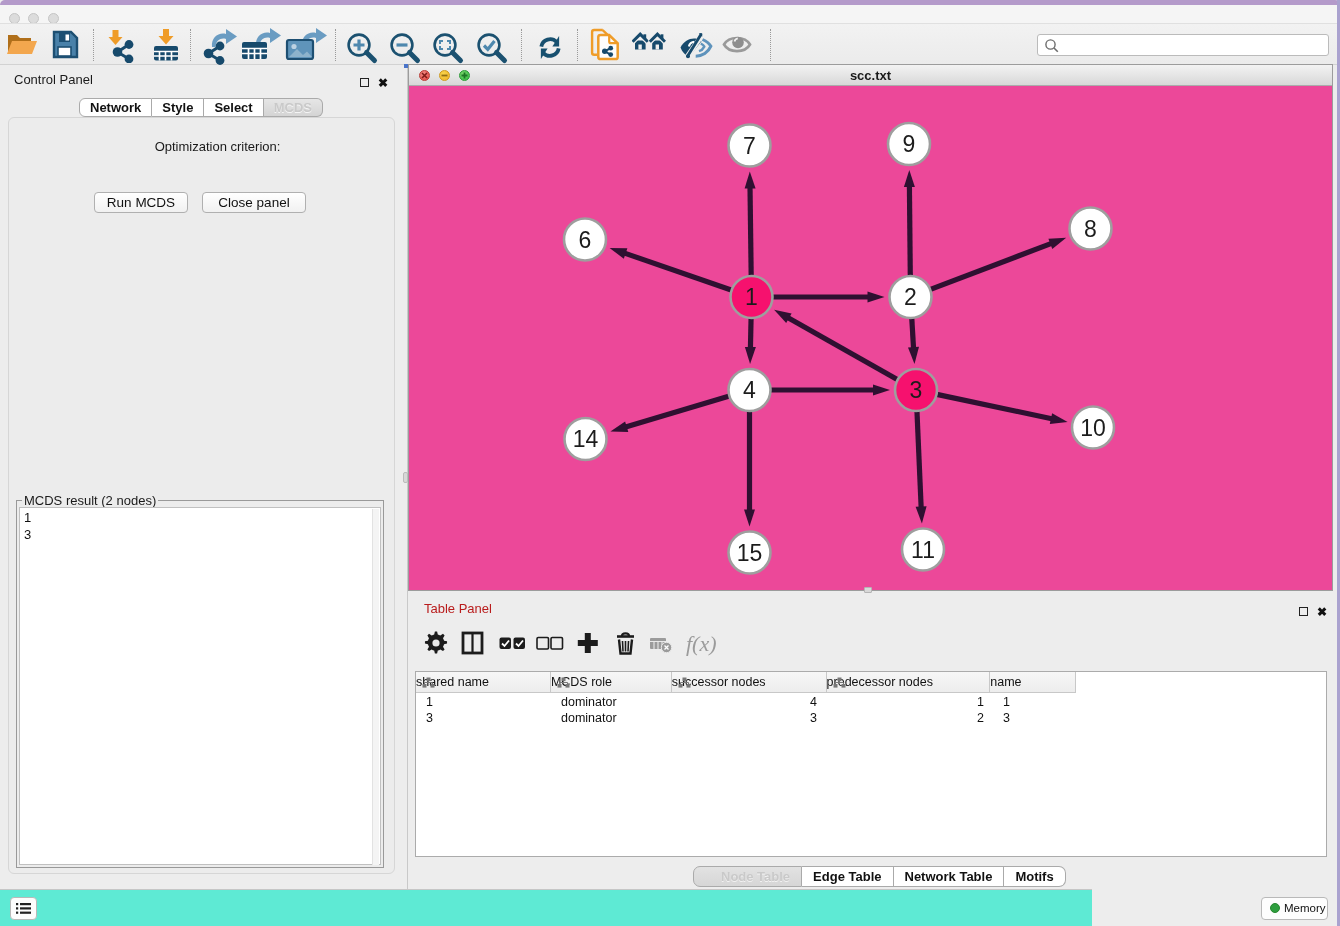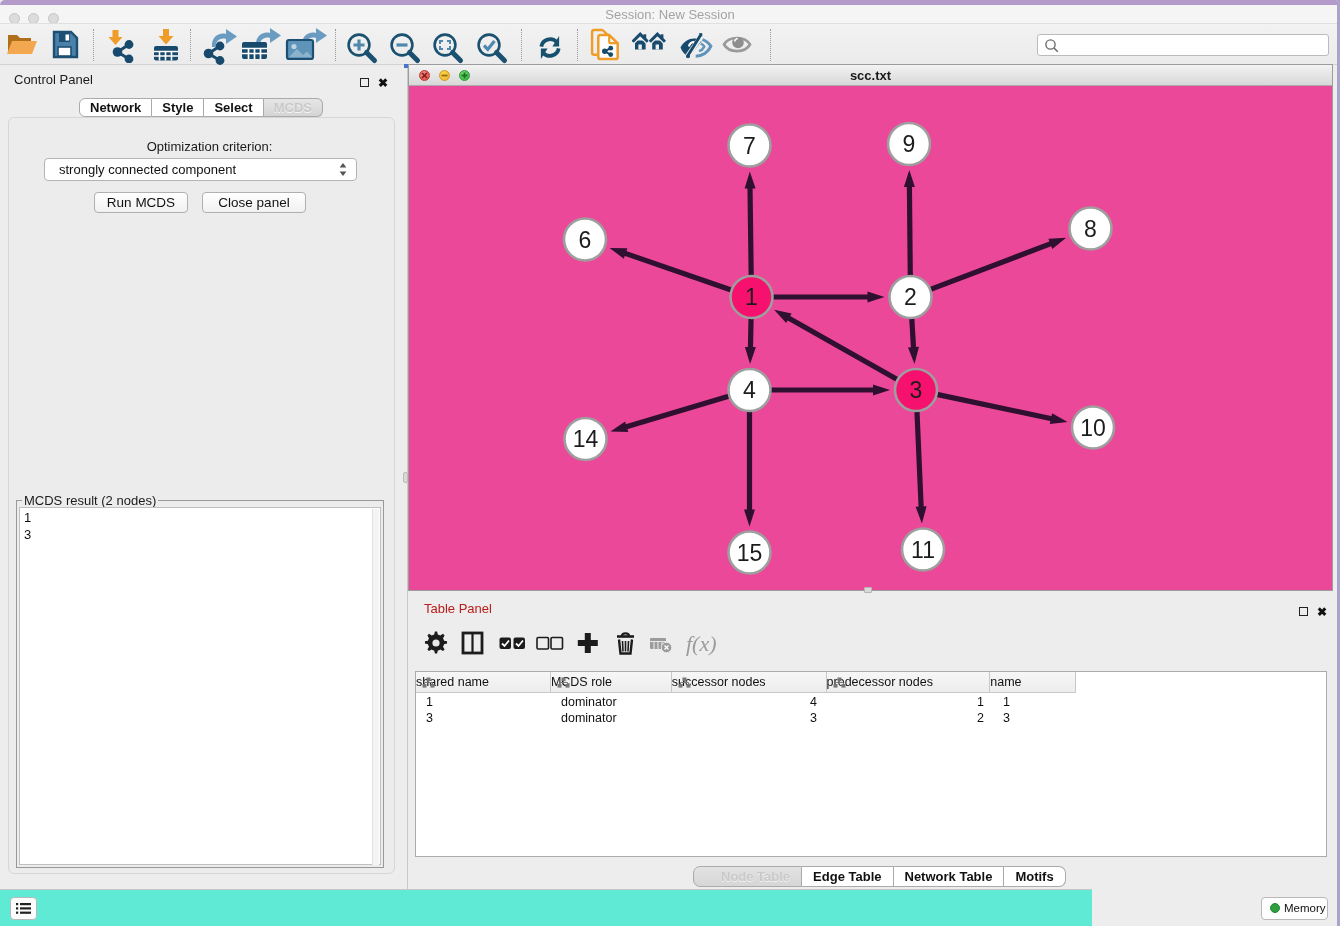--- a/index.html
+++ b/index.html
@@ -23,21 +23,21 @@
 #cpanel .hdr { position:absolute; left:14px; top:7px; font-size:13px; color:#1a1a1a; }
 .winbtns { position:absolute; top:8px; }
 .floaticon { display:inline-block; width:9px; height:9px; border:1.5px solid #222; vertical-align:middle; }
 .closeicon { display:inline-block; margin-left:9px; font-size:12px; font-weight:bold; color:#111; vertical-align:middle; }
 .tabs { position:absolute; display:flex; height:19px; font-size:13px; font-weight:600; color:#111; }
 .tab { background:#fff; border:1px solid #aaa; border-left:none; padding:0 10px; line-height:17px; text-align:right; }
 .tab.first { border-left:1px solid #aaa; border-radius:6px 0 0 6px; }
 .tab.last { border-radius:0 6px 6px 0; }
 .tab.sel { background:linear-gradient(#e6e6e6,#d4d4d4); color:#c9c9c9; text-shadow:0 1px 0 #f5f5f5; }
 #cpinset { left:8px; top:52px; width:387px; height:757px; border:1px solid #d6d6d6; border-radius:6px; background:#ececec; }
-#optlabel { left:8px; top:74px; width:403px; text-align:center; font-size:13px; color:#1a1a1a; }
+#optlabel { left:16px; top:74px; width:403px; text-align:center; font-size:13px; color:#1a1a1a; }
 #dropdown { left:44px; top:93px; width:313px; height:23px; background:#fff; border:1px solid #b4b4b4; border-radius:4px; font-size:13px; color:#111; line-height:21px; padding-left:14px; }
 .btn { position:absolute; height:21px; background:linear-gradient(#ffffff,#f1f1f1); border:1px solid #b0b0b0; border-radius:4px; font-size:13.5px; color:#111; text-align:center; line-height:19px; }
 #fieldset { left:16px; top:435px; width:368px; height:368px; border:1px solid #999; }
 #fieldset .legend { position:absolute; left:5px; top:-8px; background:#ececec; padding:0 2px; font-size:13px; color:#1a1a1a; }
 #fieldset .inner { position:absolute; left:2px; top:6px; width:362px; height:358px; background:#fff; border:1px solid #c0c0c0; font-size:13px; color:#111; padding:2px 0 0 4px; line-height:16.5px; }
 #fieldset .sb { position:absolute; right:1px; top:1px; width:7px; height:356px; background:#f4f4f4; border-left:1px solid #e2e2e2; }
 
 
 #vdivider { left:403px; top:65px; width:5px; height:825px; background:#ededed; border-right:1px solid #c9c9c9; }
 #vdivider .handle { position:absolute; left:0px; top:407px; width:5px; height:11px; background:#d8d8d8; border:1px solid #bbb; border-radius:2px; }
@@ -68,21 +68,20 @@
 
 #rightpurple { left:1337px; top:0; width:3px; height:926px; background:#aaa2cf; }
 </style>
 </head>
 <body>
 <div id="purpletop" class="abs"></div>
 <div id="mactitle" class="abs">
   <div class="tl" style="left:9px;"></div>
   <div class="tl" style="left:28px;"></div>
   <div class="tl" style="left:48px;"></div>
-  <div class="t">Session: New Session</div>
 </div>
 
 <div id="toolbar" class="abs">
 
   <svg width="36" height="36" viewBox="0 0 36 36" style="position:absolute;left:4px;top:3px;">
     <path d="M4 8 h9 l3 3 h11 v5 H4 z" fill="#b06f1a"></path>
     <path d="M4 8 v18 l4 0 4 -12 h-4 z" fill="#b06f1a"></path>
     <path d="M3 27 L8 14 h25 L28 27 z" fill="#f3a74e"></path>
   </svg>
 
@@ -221,26 +220,20 @@
   <div class="hdr">Control Panel</div>
   <div class="winbtns" style="left:360px;"><span class="floaticon"></span><span class="closeicon">✖</span></div>
   <div class="tabs" style="left:79px; top:33px;">
     <div class="tab first">Network</div>
     <div class="tab">Style</div>
     <div class="tab">Select</div>
     <div class="tab last sel">MCDS</div>
   </div>
   <div id="cpinset" class="abs"></div>
   <div id="optlabel" class="abs">Optimization criterion:</div>
-  <div id="dropdown" class="abs">strongly connected component
-    <svg width="8" height="13" viewBox="0 0 8 13" style="position:absolute;right:9px;top:4px;">
-      <path d="M4 0 L7.4 4.4 L0.6 4.4 Z" fill="#555"></path>
-        <path d="M4 13 L7.4 8.6 L0.6 8.6 Z" fill="#555"></path>
-    </svg>
-  </div>
   <div class="btn" style="left:94px; top:127px; width:94px;">Run MCDS</div>
   <div class="btn" style="left:202px; top:127px; width:104px;">Close panel</div>
   <div id="fieldset" class="abs">
     <div class="legend">MCDS result (2 nodes)</div>
     <div class="inner">1<br>3<div class="sb"></div></div>
   </div>
 </div>
 <div id="vdivider" class="abs">
     <div class="handle"></div>
   </div>

